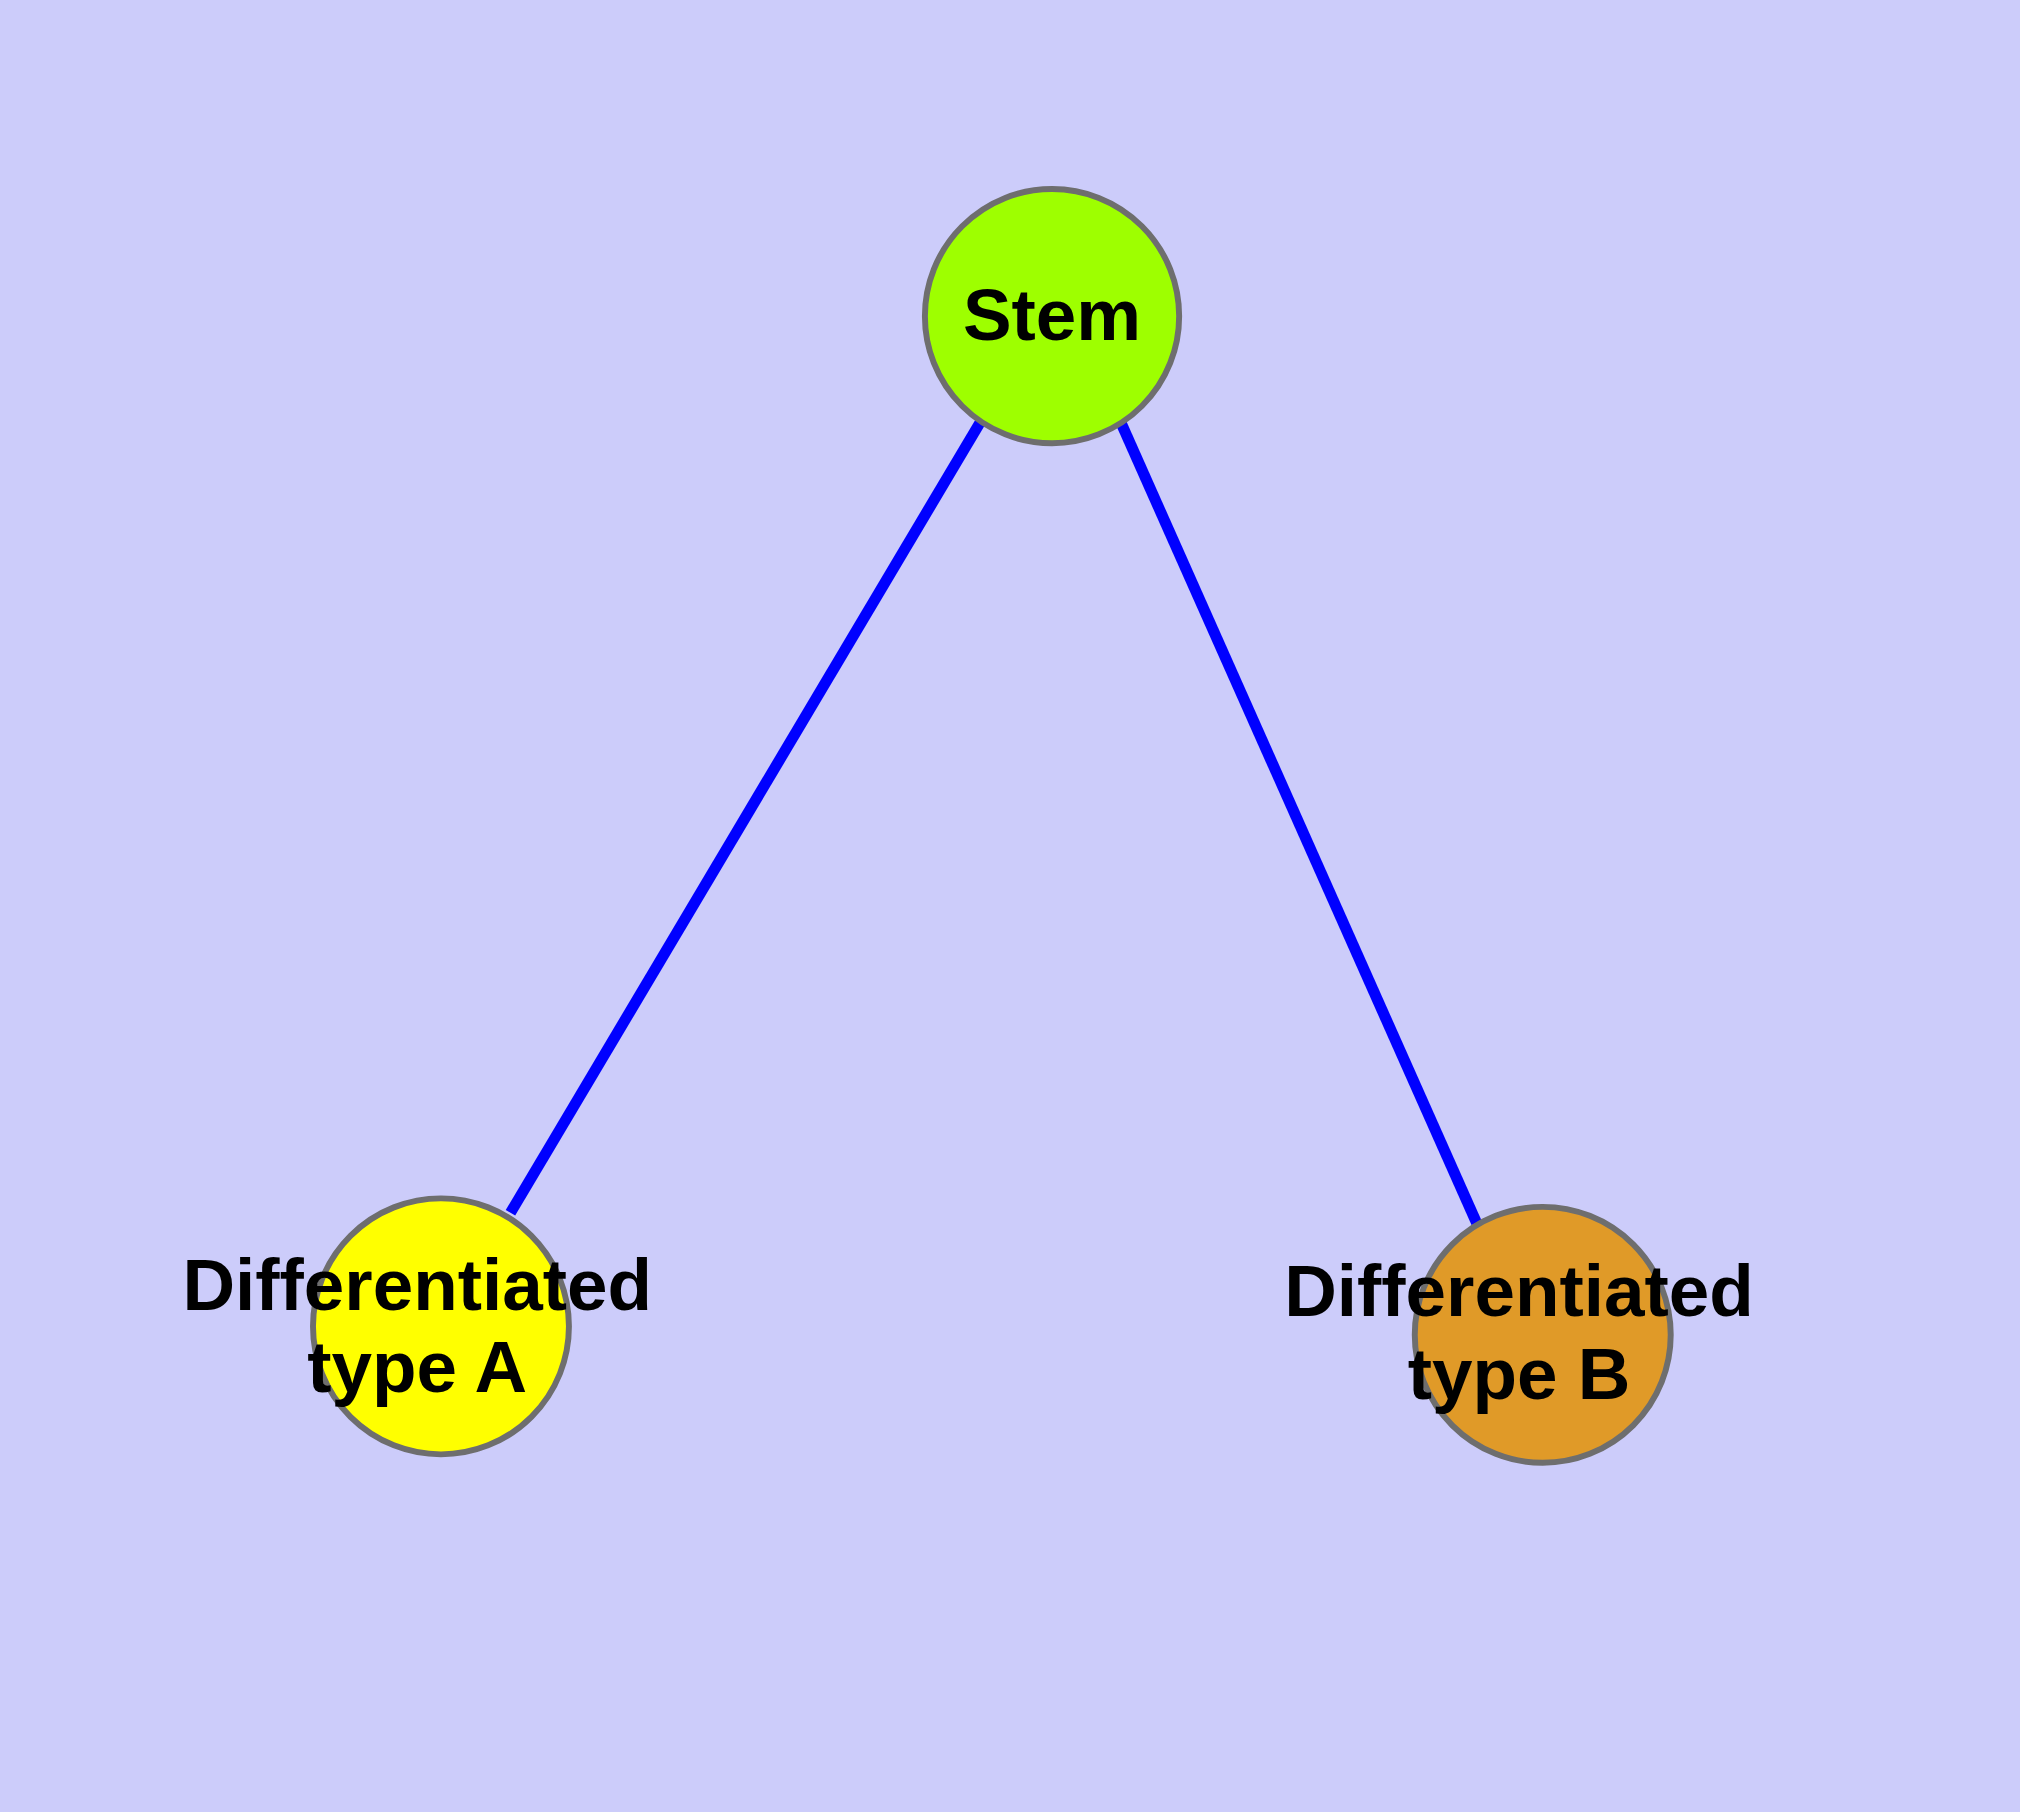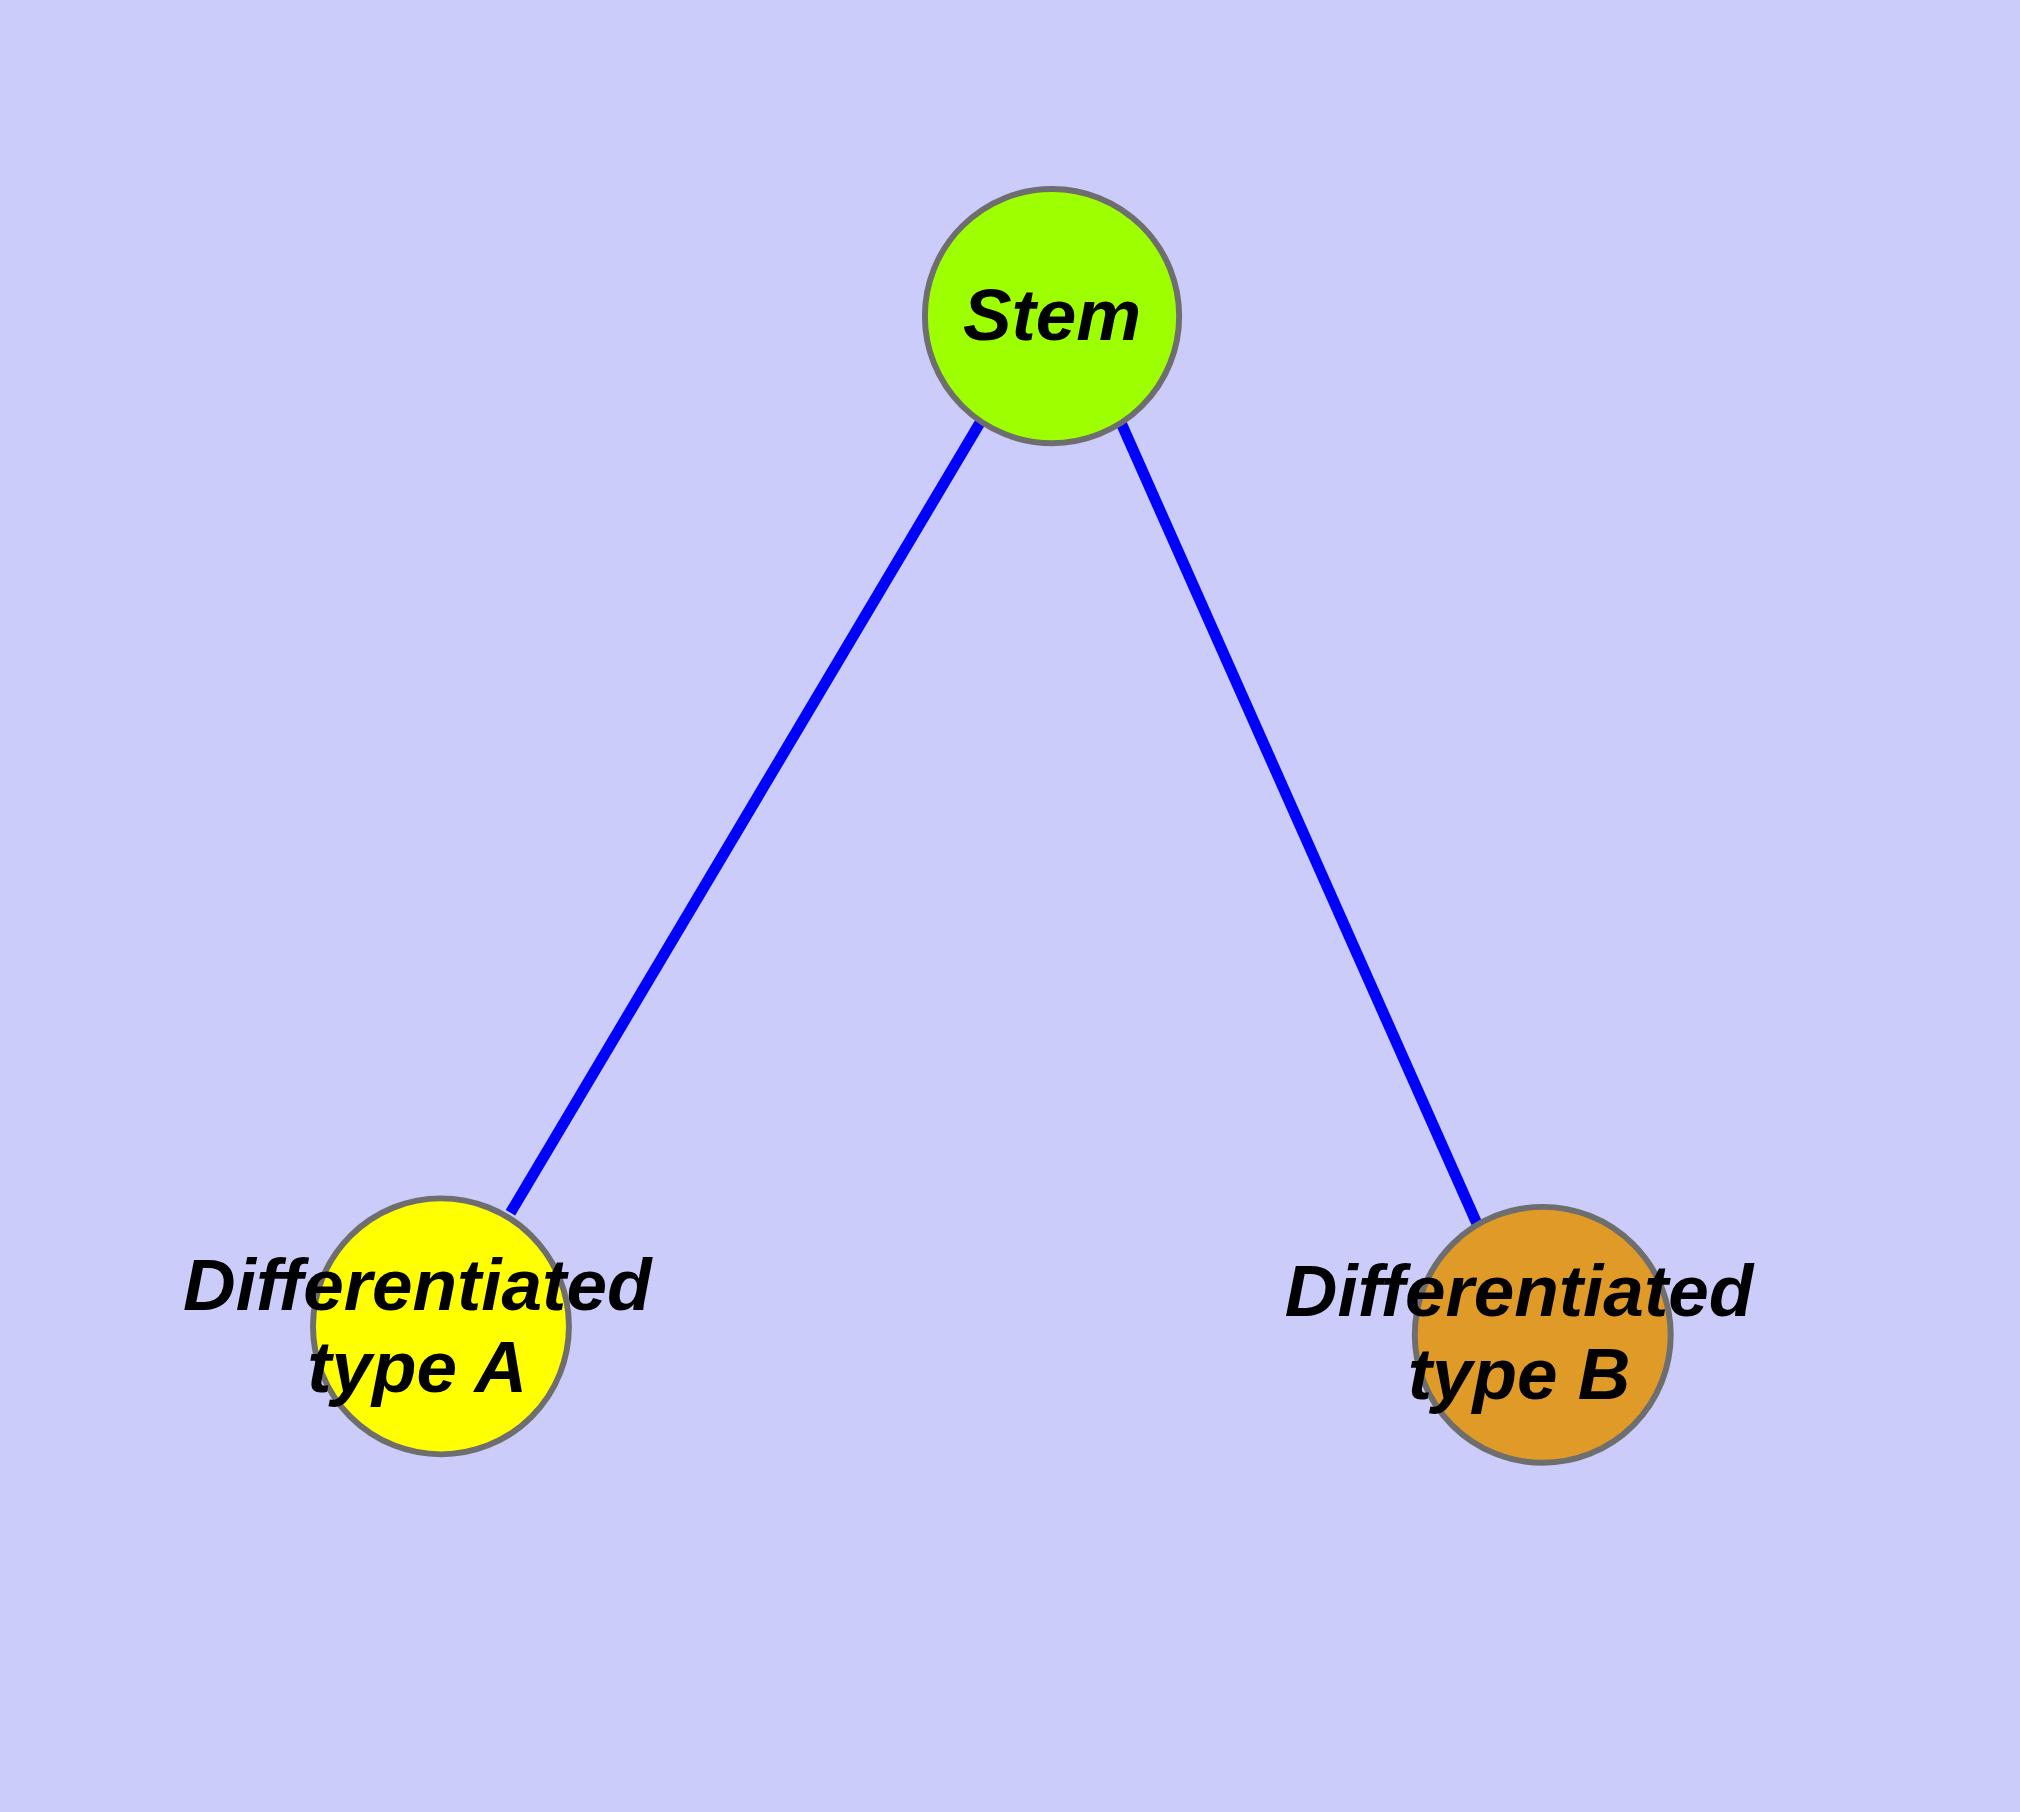--- a/index.html
+++ b/index.html
@@ -10,21 +10,20 @@
   }
   body {
     font-family: "Liberation Sans", sans-serif;
   }
   #canvas {
     position: relative;
     width: 1804px;
     height: 1812px;
     background: #ccccfa;
     overflow: hidden;
-    font-style: italic;
   }
   #graph-svg {
     position: absolute;
     top: 0;
     left: 0;
     width: 2021px;
     height: 1812px;
     display: block;
   }
   .node-circle {

